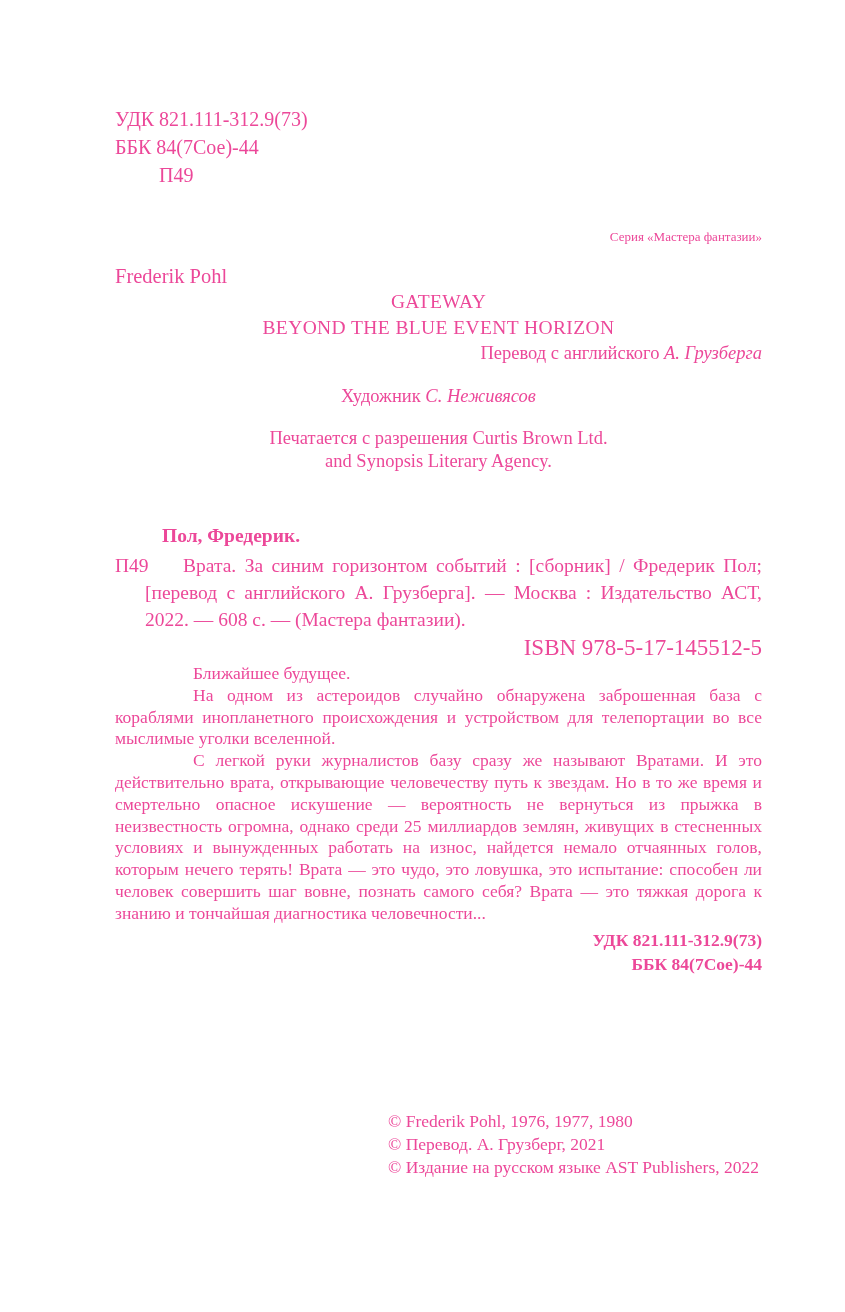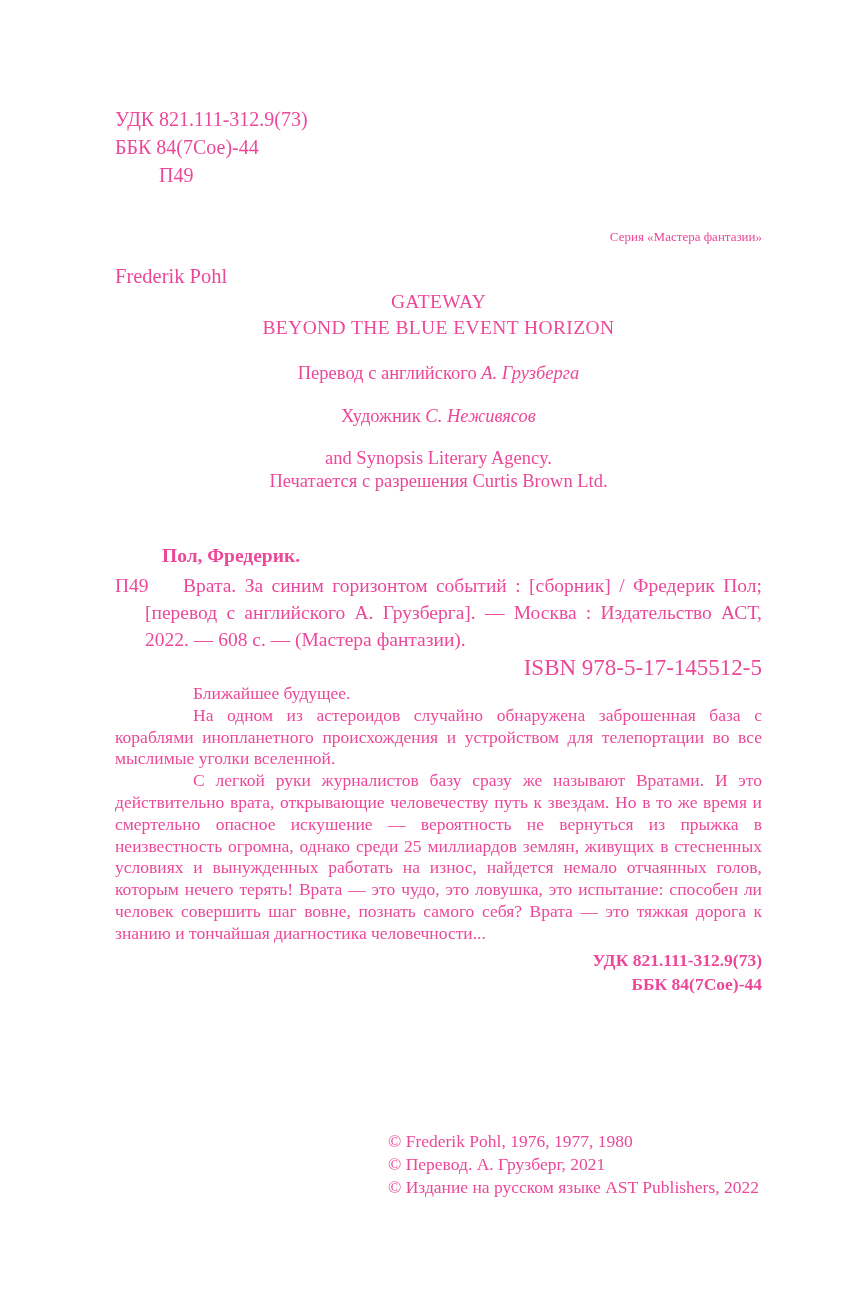--- a/index.html
+++ b/index.html
@@ -14,21 +14,21 @@
     font-family: "Liberation Serif", "DejaVu Serif", serif;
     padding: 105px 83px 0 115px;
     overflow: hidden;
   }
   .top-codes { font-size: 20px; line-height: 28px; }
   .top-code-sign { padding-left: 44px; }
 
   .series { text-align: right; font-size: 13px; line-height: 24px; margin-top: 36px; }
   .author-name { text-align: left; font-size: 20.5px; line-height: 26px; margin-top: 14px; }
   .book-title { text-align: center; font-size: 19.5px; line-height: 26px; letter-spacing: 0.4px; }
-  .translation { text-align: center; font-size: 18.5px; line-height: 24px; margin-top: 20px; }
+  .translation { text-align: right; font-size: 18.5px; line-height: 24px; }
   .artist { text-align: center; font-size: 18.5px; line-height: 24px; margin-top: 19px; }
   .permission { text-align: center; font-size: 18.5px; line-height: 23px; margin-top: 19px; }
 
   .catalog-author { font-weight: bold; font-size: 19.5px; line-height: 26px; margin-top: 50px; padding-left: 47px; }
   .catalog-entry { position: relative; margin-top: 3px; font-size: 19.5px; line-height: 27px; }
   .catalog-code { position: absolute; left: 0; top: 0; }
   .catalog-desc { padding-left: 30px; text-indent: 38px; text-align: justify; }
   .isbn { font-size: 23px; line-height: 24px; padding-left: 80px; margin-top: 3px; text-align: right; }
 
   .annotation { font-size: 17.5px; line-height: 21.8px; margin-top: 3px; }
@@ -60,22 +60,22 @@
 
   <div class="translation">
     <span>Перевод с английского </span><i>А. Грузберга</i>
   </div>
 
   <div class="artist">
     <span>Художник </span><i>С. Неживясов</i>
   </div>
 
   <div class="permission">
+    <div>Печатается с разрешения Curtis Brown Ltd.</div>
     <div>and Synopsis Literary Agency.</div>
-    <div>Печатается с разрешения Curtis Brown Ltd.</div>
   </div>
 
   <div class="catalog-author">Пол, Фредерик.</div>
 
   <div class="catalog-entry">
     <span class="catalog-code">П49</span>
     <p class="catalog-desc">Врата. За синим горизонтом событий : [сборник] / Фредерик Пол; [перевод с английского А. Грузберга]. — Москва : Издательство АСТ, 2022. — 608 с. — (Мастера фантазии).</p>
   </div>
 
   <div class="isbn">ISBN 978-5-17-145512-5</div>

